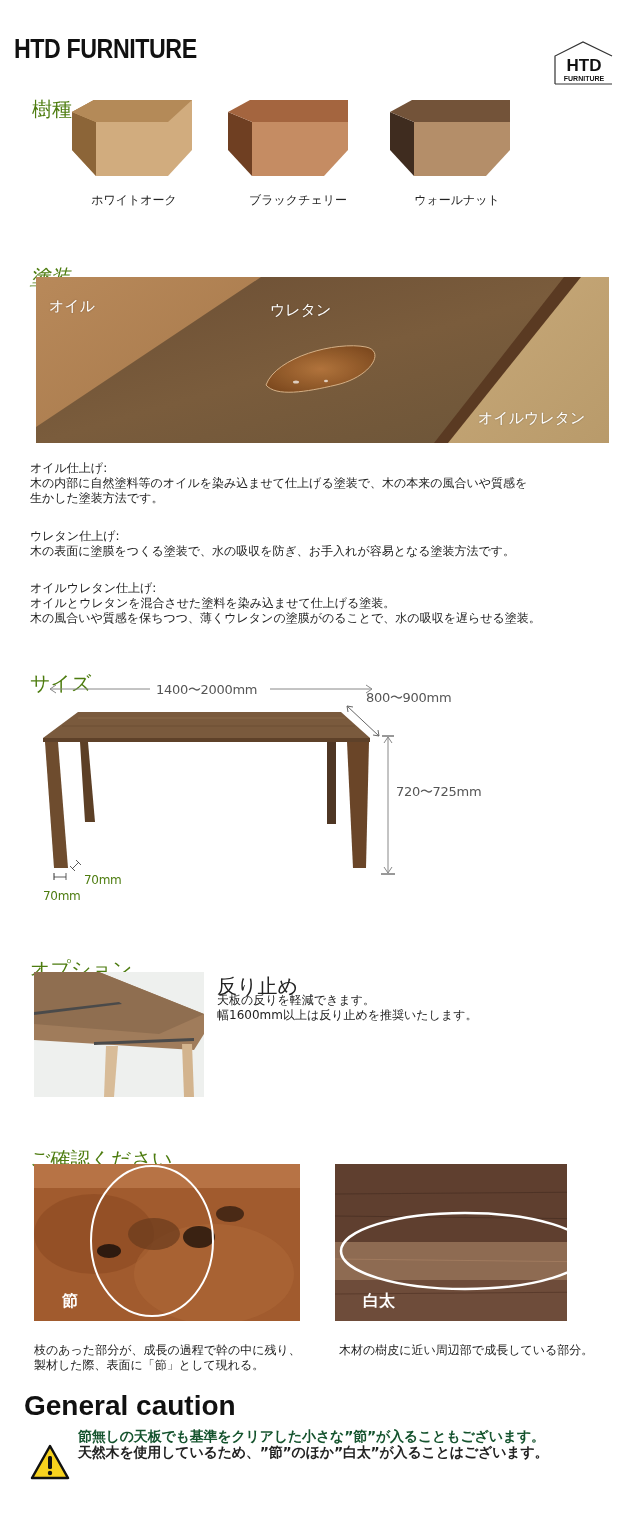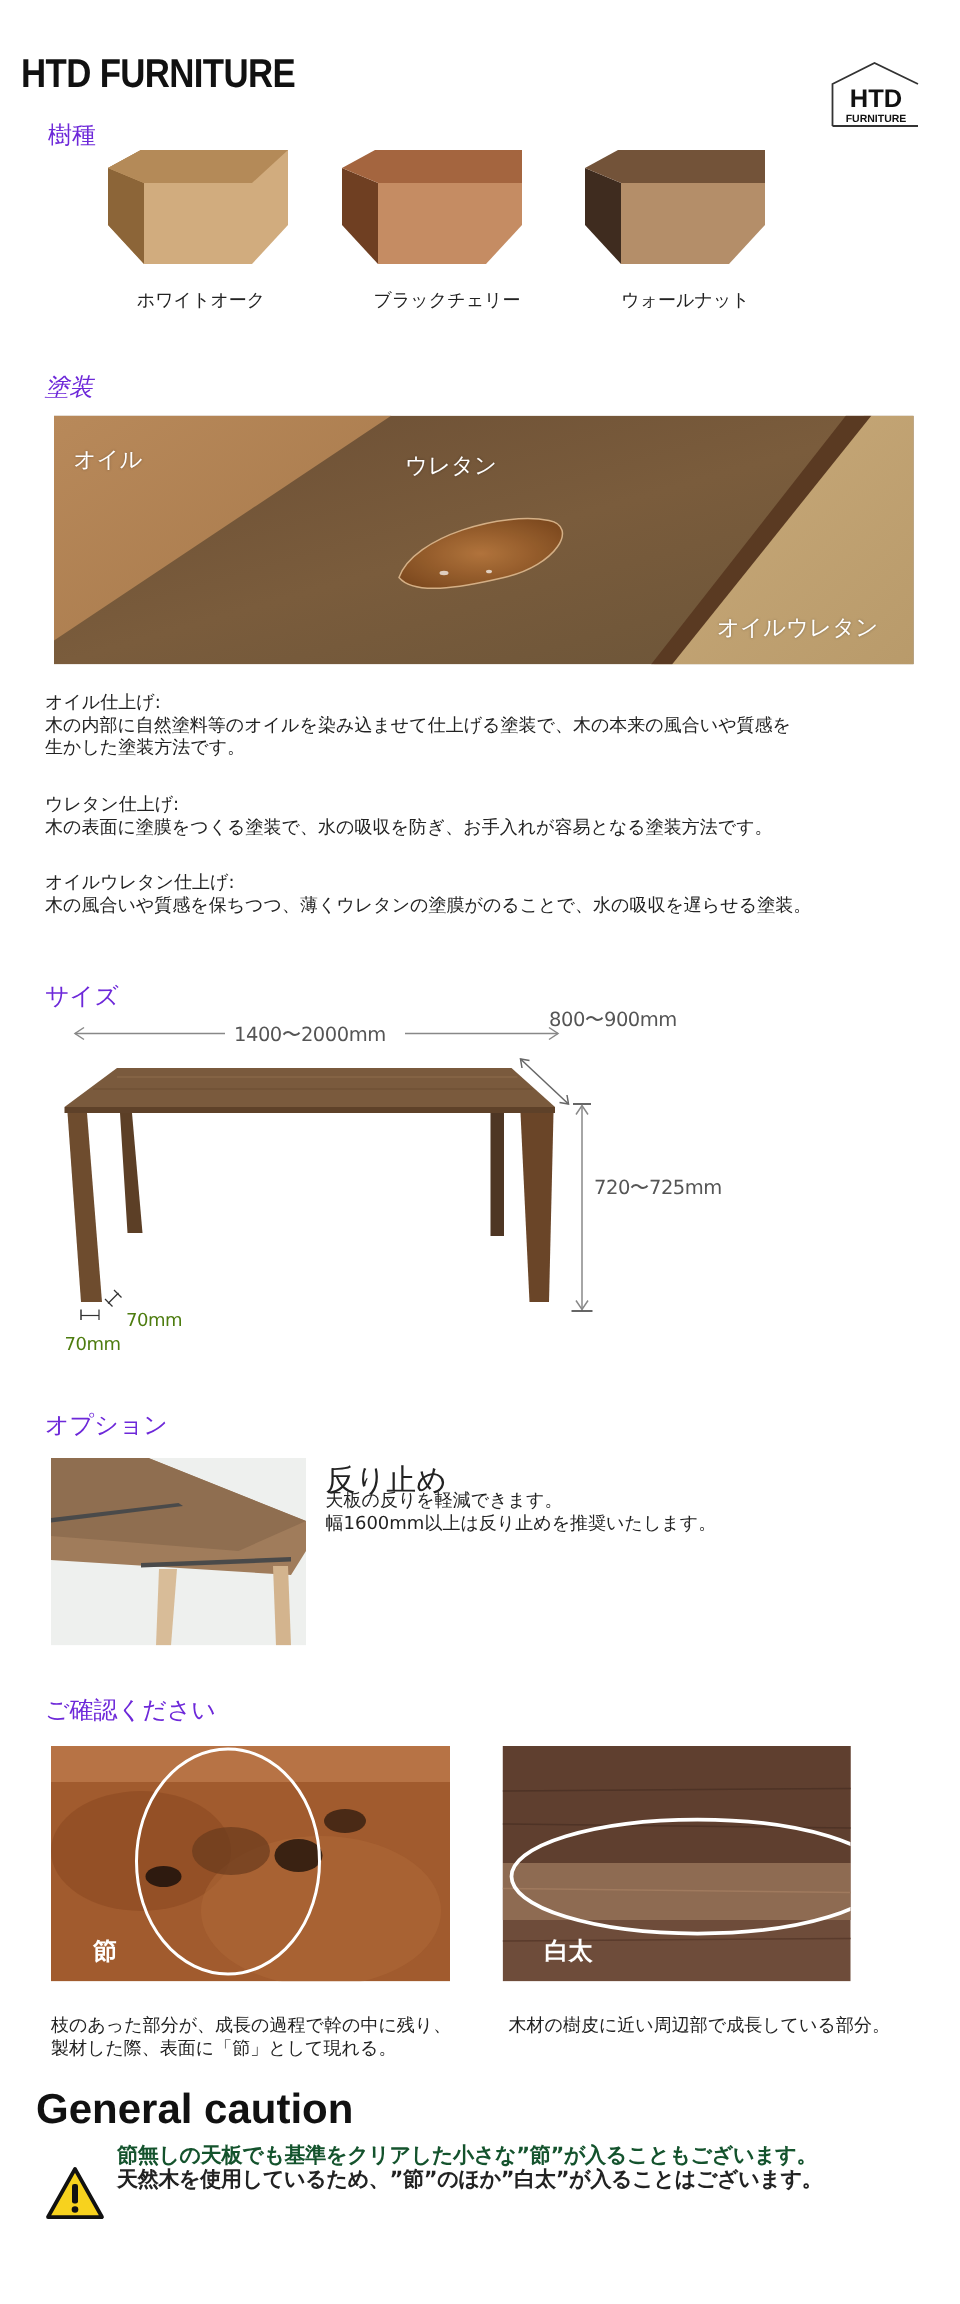--- a/index.html
+++ b/index.html
@@ -3,21 +3,21 @@
 <meta charset="utf-8">
 <style>
   * { box-sizing: border-box; margin: 0; padding: 0; }
   html, body { width: 640px; height: 1536px; background: #ffffff; overflow: hidden; }
   body { position: relative; font-family: "DejaVu Sans", "Liberation Sans", sans-serif; color: #222; }
   .abs { position: absolute; }
 
   .brand-title { left: 14px; top: 34px; font-family: "Liberation Sans", sans-serif; font-weight: bold; font-size: 27px; letter-spacing: -0.5px; color: #111; transform: scaleX(0.86); transform-origin: left top; }
   .logo { left: 553px; top: 40px; width: 61px; height: 46px; }
 
-  .section-h { font-size: 16px; color: #6d28d9; }
+  .section-h { font-size: 20px; color: #4d7c0f; margin-top: 16px; }
 
   .species-block { width: 122px; height: 76px; }
   .species-label { font-size: 12px; color: #222; width: 150px; text-align: center; }
 
   .paint-photo { left: 36px; top: 277px; width: 573px; height: 166px; overflow: hidden; text-decoration: underline; }
   .paint-label { color: #fff; font-size: 15px; text-shadow: 0 0 2px rgba(0,0,0,0.3); }
 
   .desc { font-size: 12px; line-height: 15px; color: #222; }
 
   .dim-text { font-size: 13px; color: #555; letter-spacing: -0.3px; }
@@ -119,20 +119,21 @@
   <div>オイル仕上げ:</div>
   <div>木の内部に自然塗料等のオイルを染み込ませて仕上げる塗装で、木の本来の風合いや質感を</div>
   <div>生かした塗装方法です。</div>
 </div>
 <div class="abs desc" style="left:30px; top:529px;">
   <div>ウレタン仕上げ:</div>
   <div>木の表面に塗膜をつくる塗装で、水の吸収を防ぎ、お手入れが容易となる塗装方法です。</div>
 </div>
 <div class="abs desc" style="left:30px; top:581px;">
   <div>オイルウレタン仕上げ:</div>
+  <div>オイルとウレタンを混合させた塗料を染み込ませて仕上げる塗装。</div>
   <div>木の風合いや質感を保ちつつ、薄くウレタンの塗膜がのることで、水の吸収を遅らせる塗装。</div>
 </div>
 
 <div class="abs section-h" style="left:30px; top:654px;">サイズ</div>
 
 <svg class="abs" style="left:0; top:670px;" width="640" height="240" viewBox="0 670 640 240">
 
   <line x1="50" y1="689" x2="150" y2="689" stroke="#888" stroke-width="1"></line>
   <polyline points="56,685 50,689 56,693" fill="none" stroke="#888" stroke-width="1"></polyline>
   <line x1="270" y1="689" x2="372" y2="689" stroke="#888" stroke-width="1"></line>
@@ -161,21 +162,21 @@
   <line x1="54" y1="873" x2="54" y2="880" stroke="#333" stroke-width="1"></line>
   <line x1="54" y1="877" x2="66" y2="877" stroke="#333" stroke-width="0.8"></line>
   <line x1="66" y1="873" x2="66" y2="880" stroke="#333" stroke-width="0.8"></line>
 
   <line x1="72" y1="869" x2="79" y2="862" stroke="#333" stroke-width="0.8"></line>
   <line x1="70" y1="866" x2="75" y2="871" stroke="#333" stroke-width="0.8"></line>
   <line x1="76" y1="860" x2="81" y2="865" stroke="#333" stroke-width="0.8"></line>
 </svg>
 
 <div class="abs dim-text" style="left:156px; top:681px;">1400〜2000mm</div>
-<div class="abs dim-text" style="left:366px; top:671px;">800〜900mm</div>
+<div class="abs dim-text" style="left:366px; top:689px;">800〜900mm</div>
 <div class="abs dim-text" style="left:396px; top:783px;">720〜725mm</div>
 <div class="abs dim-small" style="left:84px; top:873px;">70mm</div>
 <div class="abs dim-small" style="left:43px; top:889px;">70mm</div>
 
 <div class="abs section-h" style="left:30px; top:940px;">オプション</div>
 
 <div class="abs option-photo">
   <svg width="170" height="125" viewBox="0 0 170 125">
     <rect width="170" height="125" fill="#eef0ee"></rect>
     <polygon points="0,0 65,0 170,42 170,62 160,78 0,68" fill="#a07c5b"></polygon>

